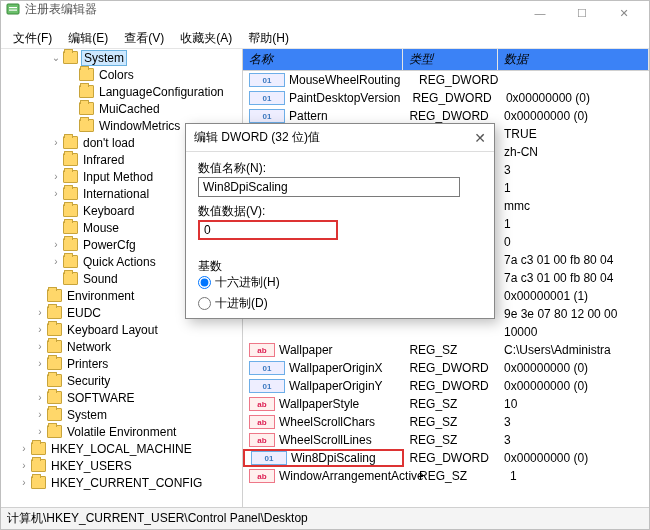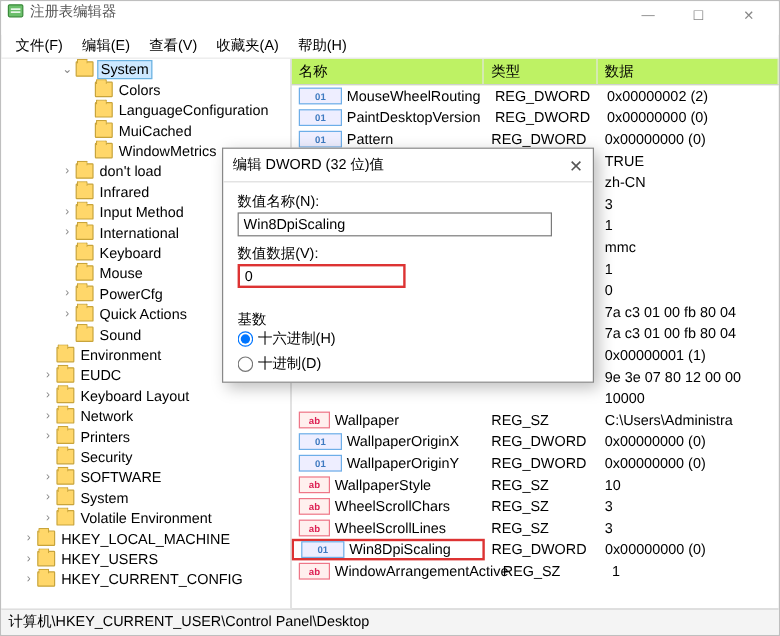--- a/index.html
+++ b/index.html
@@ -16,21 +16,21 @@
   .tree ul { list-style: none; margin: 0; padding: 0; }
   .tree li { position: relative; }
   .tree .row { display: flex; align-items: center; height: 17px; font-size: 12px; color: #000; white-space: nowrap; }
   .tree .toggle { width: 14px; height: 14px; display: inline-flex; align-items: center; justify-content: center; color: #888; font-size: 10px; }
   .tree .folder { width: 15px; height: 13px; background: #ffd76a; border:1px solid #c8a43b; margin-right: 3px; display: inline-block; border-radius: 1px; position: relative; flex-shrink: 0; }
   .tree .folder::before { content:""; position:absolute; left:0; top:-3px; width:7px; height:3px; background:#ffd76a; border:1px solid #c8a43b; border-bottom:none; border-radius:1px 1px 0 0; }
   .tree .label.selected { background: #cde8ff; border: 1px solid #6bb2e0; padding: 0 2px; }
   .tree .label { padding: 0 2px; }
   .tree .ind { display:inline-block; }
   .list-pane { flex: 1; overflow: auto; position: relative; }
-  .list-pane .hdr { display: flex; height: 22px; border-bottom: 1px solid #d0d0d0; background: #bef264; position: sticky; top:0; }
+  .list-pane .hdr { display: flex; height: 22px; border-bottom: 1px solid #d0d0d0; background: #3b82f6; position: sticky; top:0;font-style:italic; }
   .list-pane .hdr .col { padding: 2px 6px; border-right: 1px solid #e5e5e5; font-size: 12px; color: #000; }
   .list-pane .rows .rrow { display: flex; height: 18px; align-items: center; font-size: 12px; }
   .list-pane .col.name { width: 170px; display:flex; align-items:center; }
   .list-pane .col.type { width: 100px; }
   .list-pane .col.data { width: 160px; white-space: nowrap; overflow: hidden; text-overflow: clip; }
   .list-pane .col { padding: 0 6px; }
   .bin-icon { width:36px; height:14px; background:#eef; border:1px solid #6daee8; color:#3e7ac1; font-size:8px; display:inline-flex; align-items:center; justify-content:center; margin-right:4px; flex-shrink:0; font-weight:bold; }
   .str-icon { width:26px; height:14px; background:#fff0ee; border:1px solid #e78; color:#d25; font-size:8px; display:inline-flex; align-items:center; justify-content:center; margin-right:4px; flex-shrink:0; font-weight:bold; }
   .highlight-row { border:2px solid #d33; padding:0 1px; }
   .statusbar { height: 22px; border-top: 1px solid #d0d0d0; padding: 2px 6px; background: #f4f4f4; font-size: 12px; display:flex; align-items:center; }
@@ -300,21 +300,20 @@
         <div class="col type">类型</div>
         <div class="col data">数据</div>
       </div>
       <div class="rows" id="list-rows">
           <div class="rrow">
             <div class="col name">
               <span class="bin-icon">01</span>
               <span>MouseWheelRouting</span>
             </div>
             <div class="col type">REG_DWORD</div>
-            <div class="col data">0x00000002 (2)</div>
           </div>
           <div class="rrow">
             <div class="col name">
               <span class="bin-icon">01</span>
               <span>PaintDesktopVersion</span>
             </div>
             <div class="col type">REG_DWORD</div>
             <div class="col data">0x00000000 (0)</div>
           </div>
           <div class="rrow">

